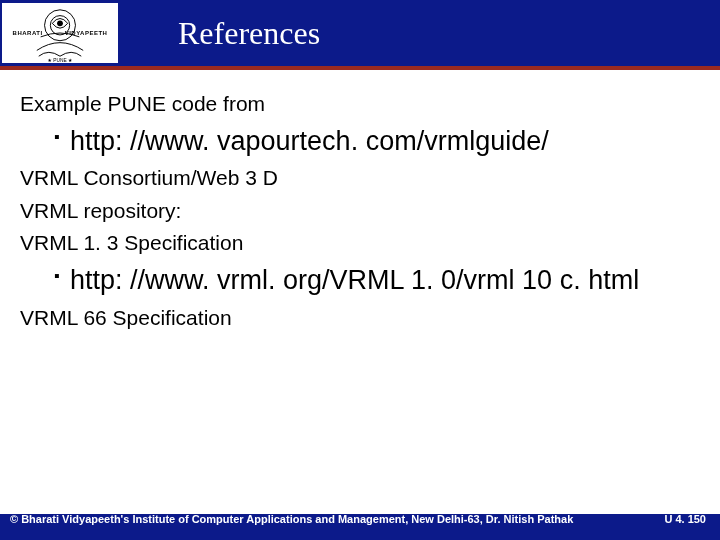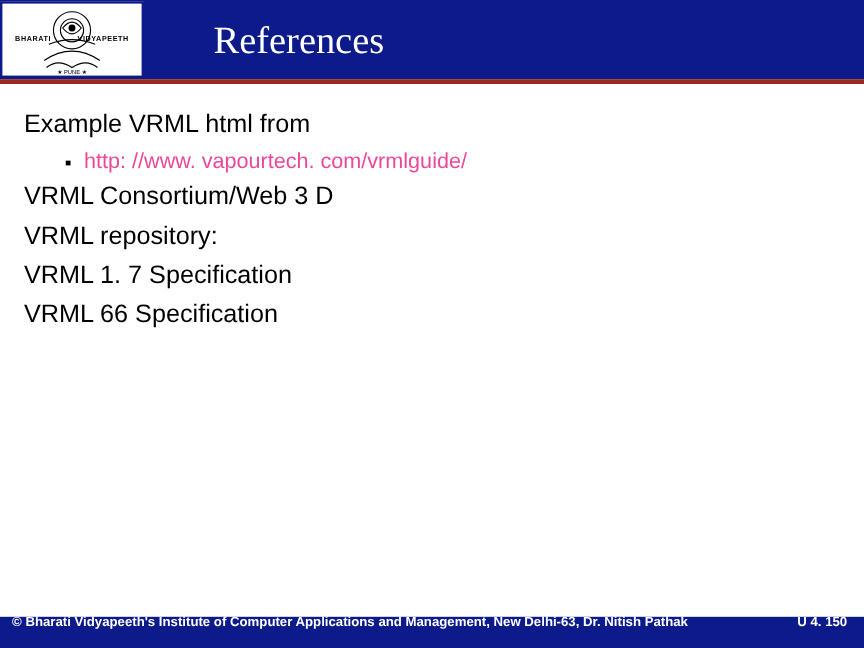--- a/index.html
+++ b/index.html
@@ -6,21 +6,21 @@
   html, body { width: 720px; height: 540px; font-family: Arial, Helvetica, sans-serif; background: #fff; }
   .slide { width: 720px; height: 540px; display: flex; flex-direction: column; position: relative; }
   .header { background: #0c1a8a; height: 66px; display: flex; align-items: center; }
   .logo-box { width: 120px; height: 64px; background: #fff; border: 2px solid #0c1a8a; margin: 0; display: flex; align-items: center; justify-content: center; position: relative; overflow: hidden; }
   .logo-text { position: absolute; top: 50%; left: 50%; transform: translate(-50%, -50%); display: flex; gap: 22px; }
   .logo-text span { font-size: 6px; font-weight: bold; letter-spacing: 0.5px; color: #000; writing-mode: horizontal-tb; }
   .title { font-family: "Times New Roman", Times, serif; color: #fff; font-size: 32px; margin-left: 58px; }
   .title-divider { height: 4px; background: #9a2a20; }
   .body { flex: 1; padding: 18px 24px 0 20px; }
   .ref-label { font-size: 21px; color: #000; line-height: 1.55; margin-bottom: 0; }
-  .ref-item { font-size: 18px; color: #ec4899; line-height: 1.55; padding-left: 50px; position: relative; }
+  .ref-item { font-size: 27px; color: #000000; line-height: 1.55; padding-left: 50px; position: relative; }
   .ref-item::before { content: "\25AA"; position: absolute; left: 34px; top: 0; font-size: 16px; line-height: 32px; color: #000; }
   .footer { height: 26px; background: #0c1a8a; color: #fff; display: flex; align-items: center; justify-content: space-between; padding: 0 14px 16px 10px; font-size: 11px; font-weight: bold; }
 </style>
 </head>
 <body>
 
 <div class="slide">
   <div class="header">
     <div class="logo-box">
       <svg width="120" height="64" viewBox="0 0 120 64">
@@ -36,25 +36,26 @@
       <div class="logo-text">
         <span>BHARATI</span>
         <span>VIDYAPEETH</span>
       </div>
     </div>
     <div class="title">References</div>
   </div>
   <div class="title-divider"></div>
 
   <div class="body">
-    <div class="ref-label">Example VRML html from</div>
+    <div class="ref-label">Example PUNE code from</div>
     <div class="ref-item">http: //www. vapourtech. com/vrmlguide/</div>
     <div class="ref-label">VRML Consortium/Web 3 D</div>
     <div class="ref-label">VRML repository:</div>
-    <div class="ref-label">VRML 1. 7 Specification</div>
+    <div class="ref-label">VRML 1. 3 Specification</div>
+    <div class="ref-item">http: //www. vrml. org/VRML 1. 0/vrml 10 c. html</div>
     <div class="ref-label">VRML 66 Specification</div>
   </div>
 
   <div class="footer">
     <div>© Bharati Vidyapeeth's Institute of Computer Applications and Management, New Delhi-63, Dr. Nitish Pathak</div>
     <div>U 4. 150</div>
   </div>
 </div>
 
 </body></html>

